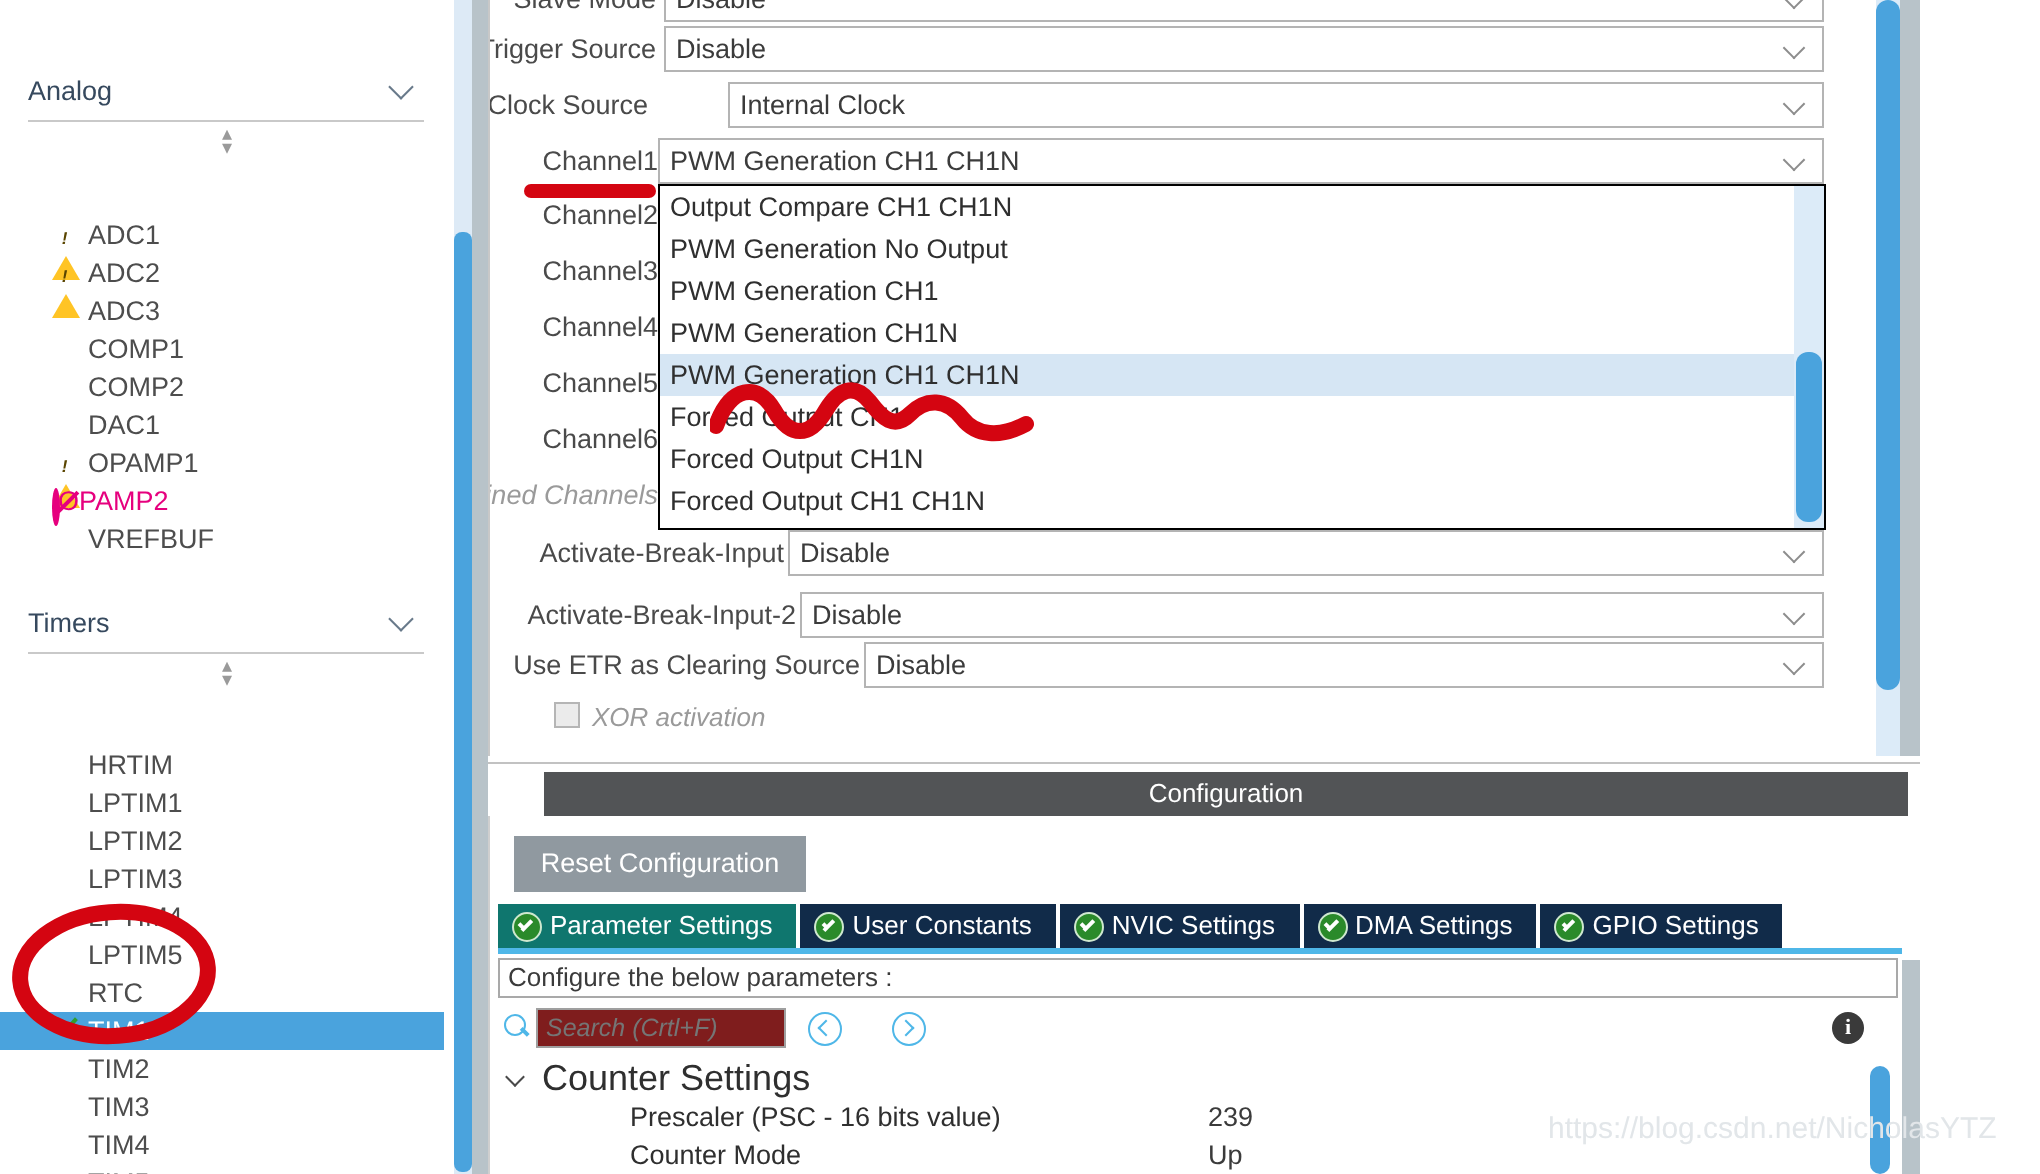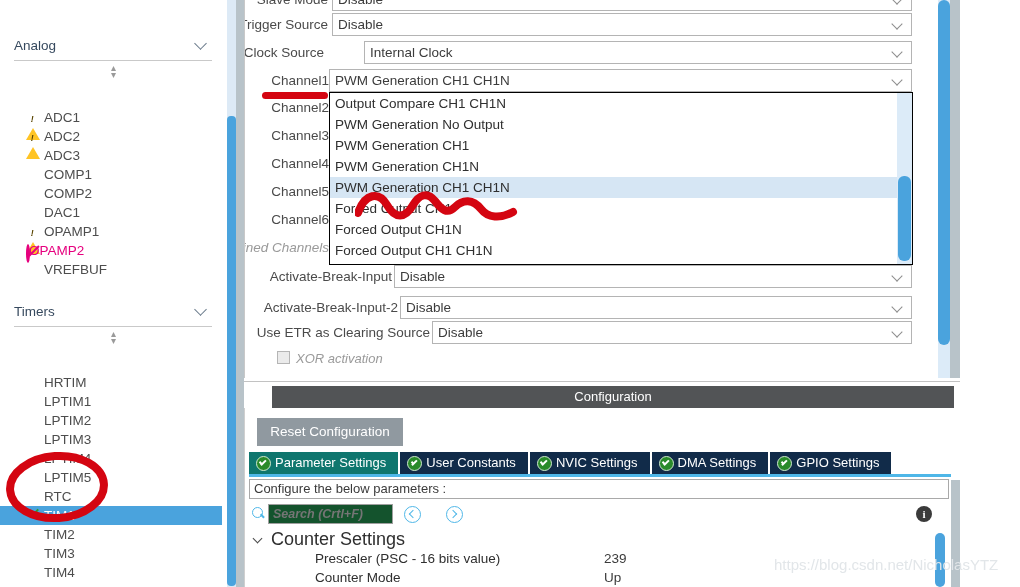--- a/index.html
+++ b/index.html
@@ -161,21 +161,21 @@
     left:249px;top:479px;width:700px;height:20px;border:1px solid #a9a9a9;background:#ffffff;
     box-sizing:border-box;font-size:13px;color:#3b3b3b;line-height:18px;padding-left:4px;
   }
   #searchrow{left:249px;top:503px;width:700px;height:24px;}
   #search-icon{position:absolute;left:3px;top:4px;width:13px;height:13px;}
   #search-icon .ring{position:absolute;left:0;top:0;width:9px;height:9px;border:1.6px solid #4fb7e8;border-radius:50%;}
   #search-icon .hdl{position:absolute;left:8px;top:8px;width:5px;height:1.6px;background:#4fb7e8;transform:rotate(45deg);}
   #search-input{
     position:absolute;left:19px;top:1px;width:125px;height:20px;border:1px solid #9f9f9f;
     box-sizing:border-box;font-size:12.5px;font-style:italic;color:#9b9b9b;
-    font-family:"Liberation Sans", sans-serif;padding-left:4px;outline:none;background:#14532d;font-weight:bold;
+    font-family:"Liberation Sans", sans-serif;padding-left:4px;outline:none;background:#7f1d1d;
   }
   .navbtn{
     position:absolute;top:3px;width:15px;height:15px;border:1.5px solid #4fb7e8;border-radius:50%;
     cursor:pointer;
   }
   .navbtn:after{
     content:"";position:absolute;top:3.6px;width:5px;height:5px;
     border-right:1.5px solid #4fb7e8;border-bottom:1.5px solid #4fb7e8;
   }
   #nav-prev{left:155px;}

